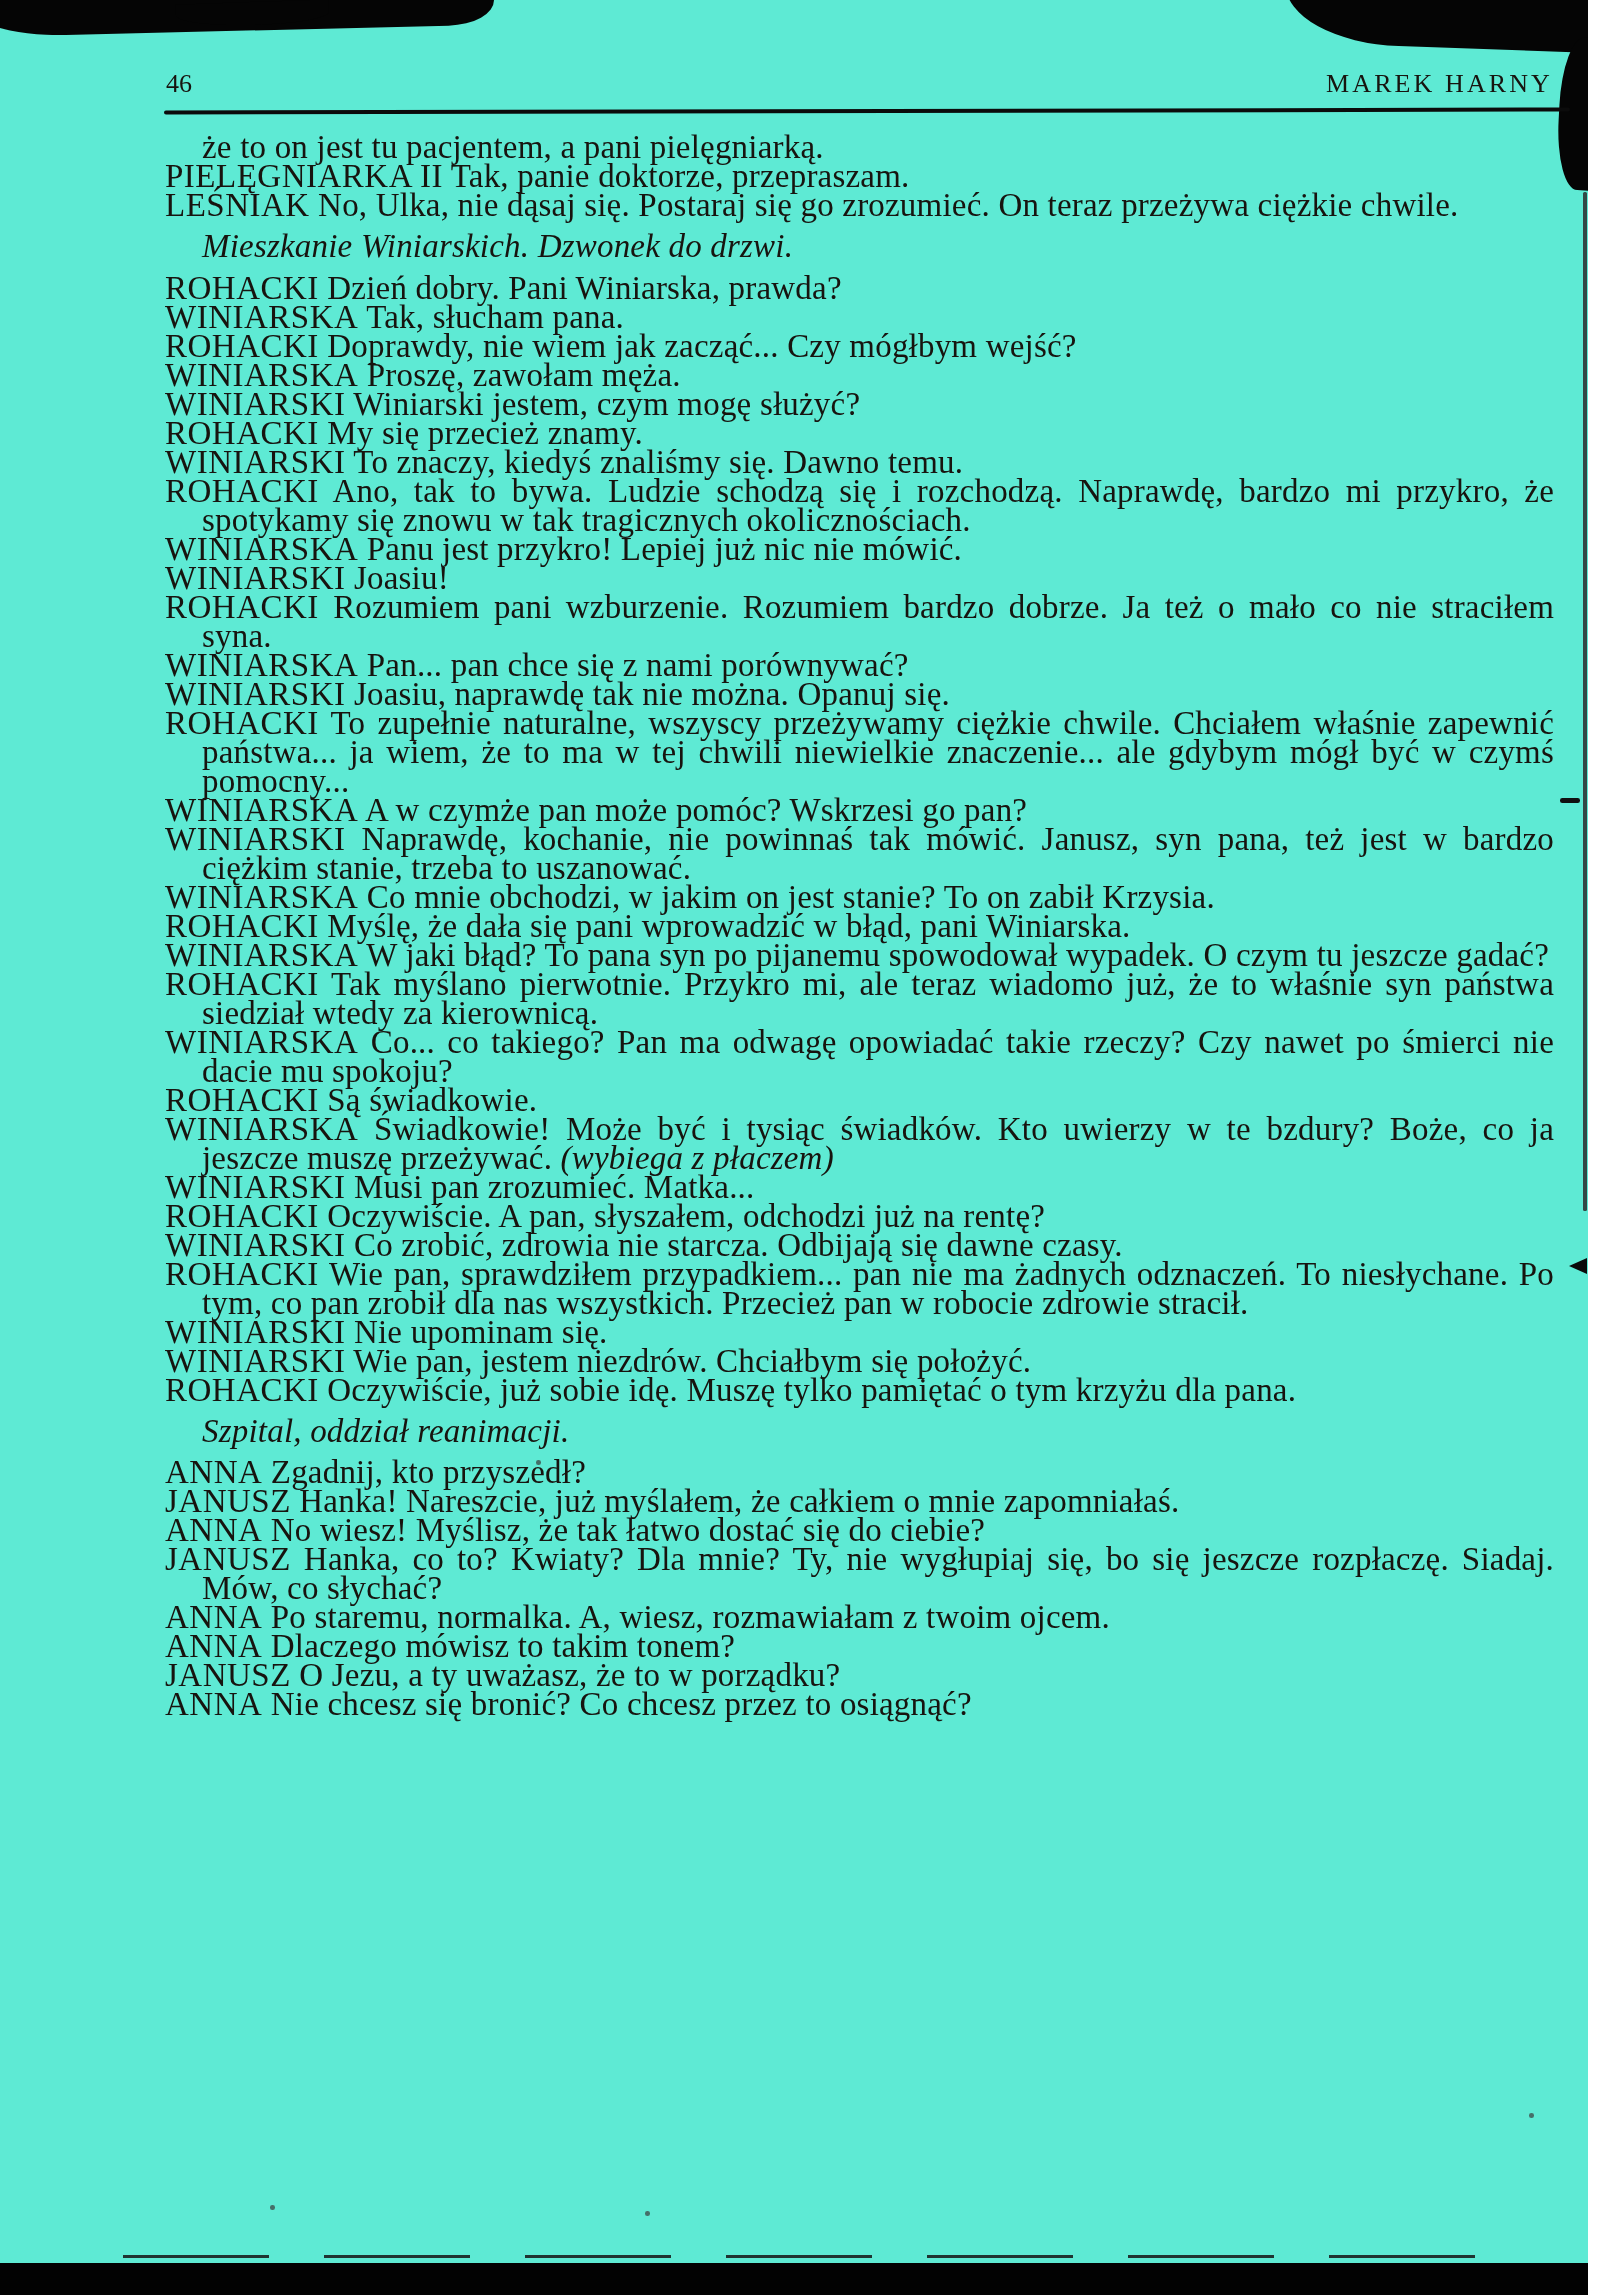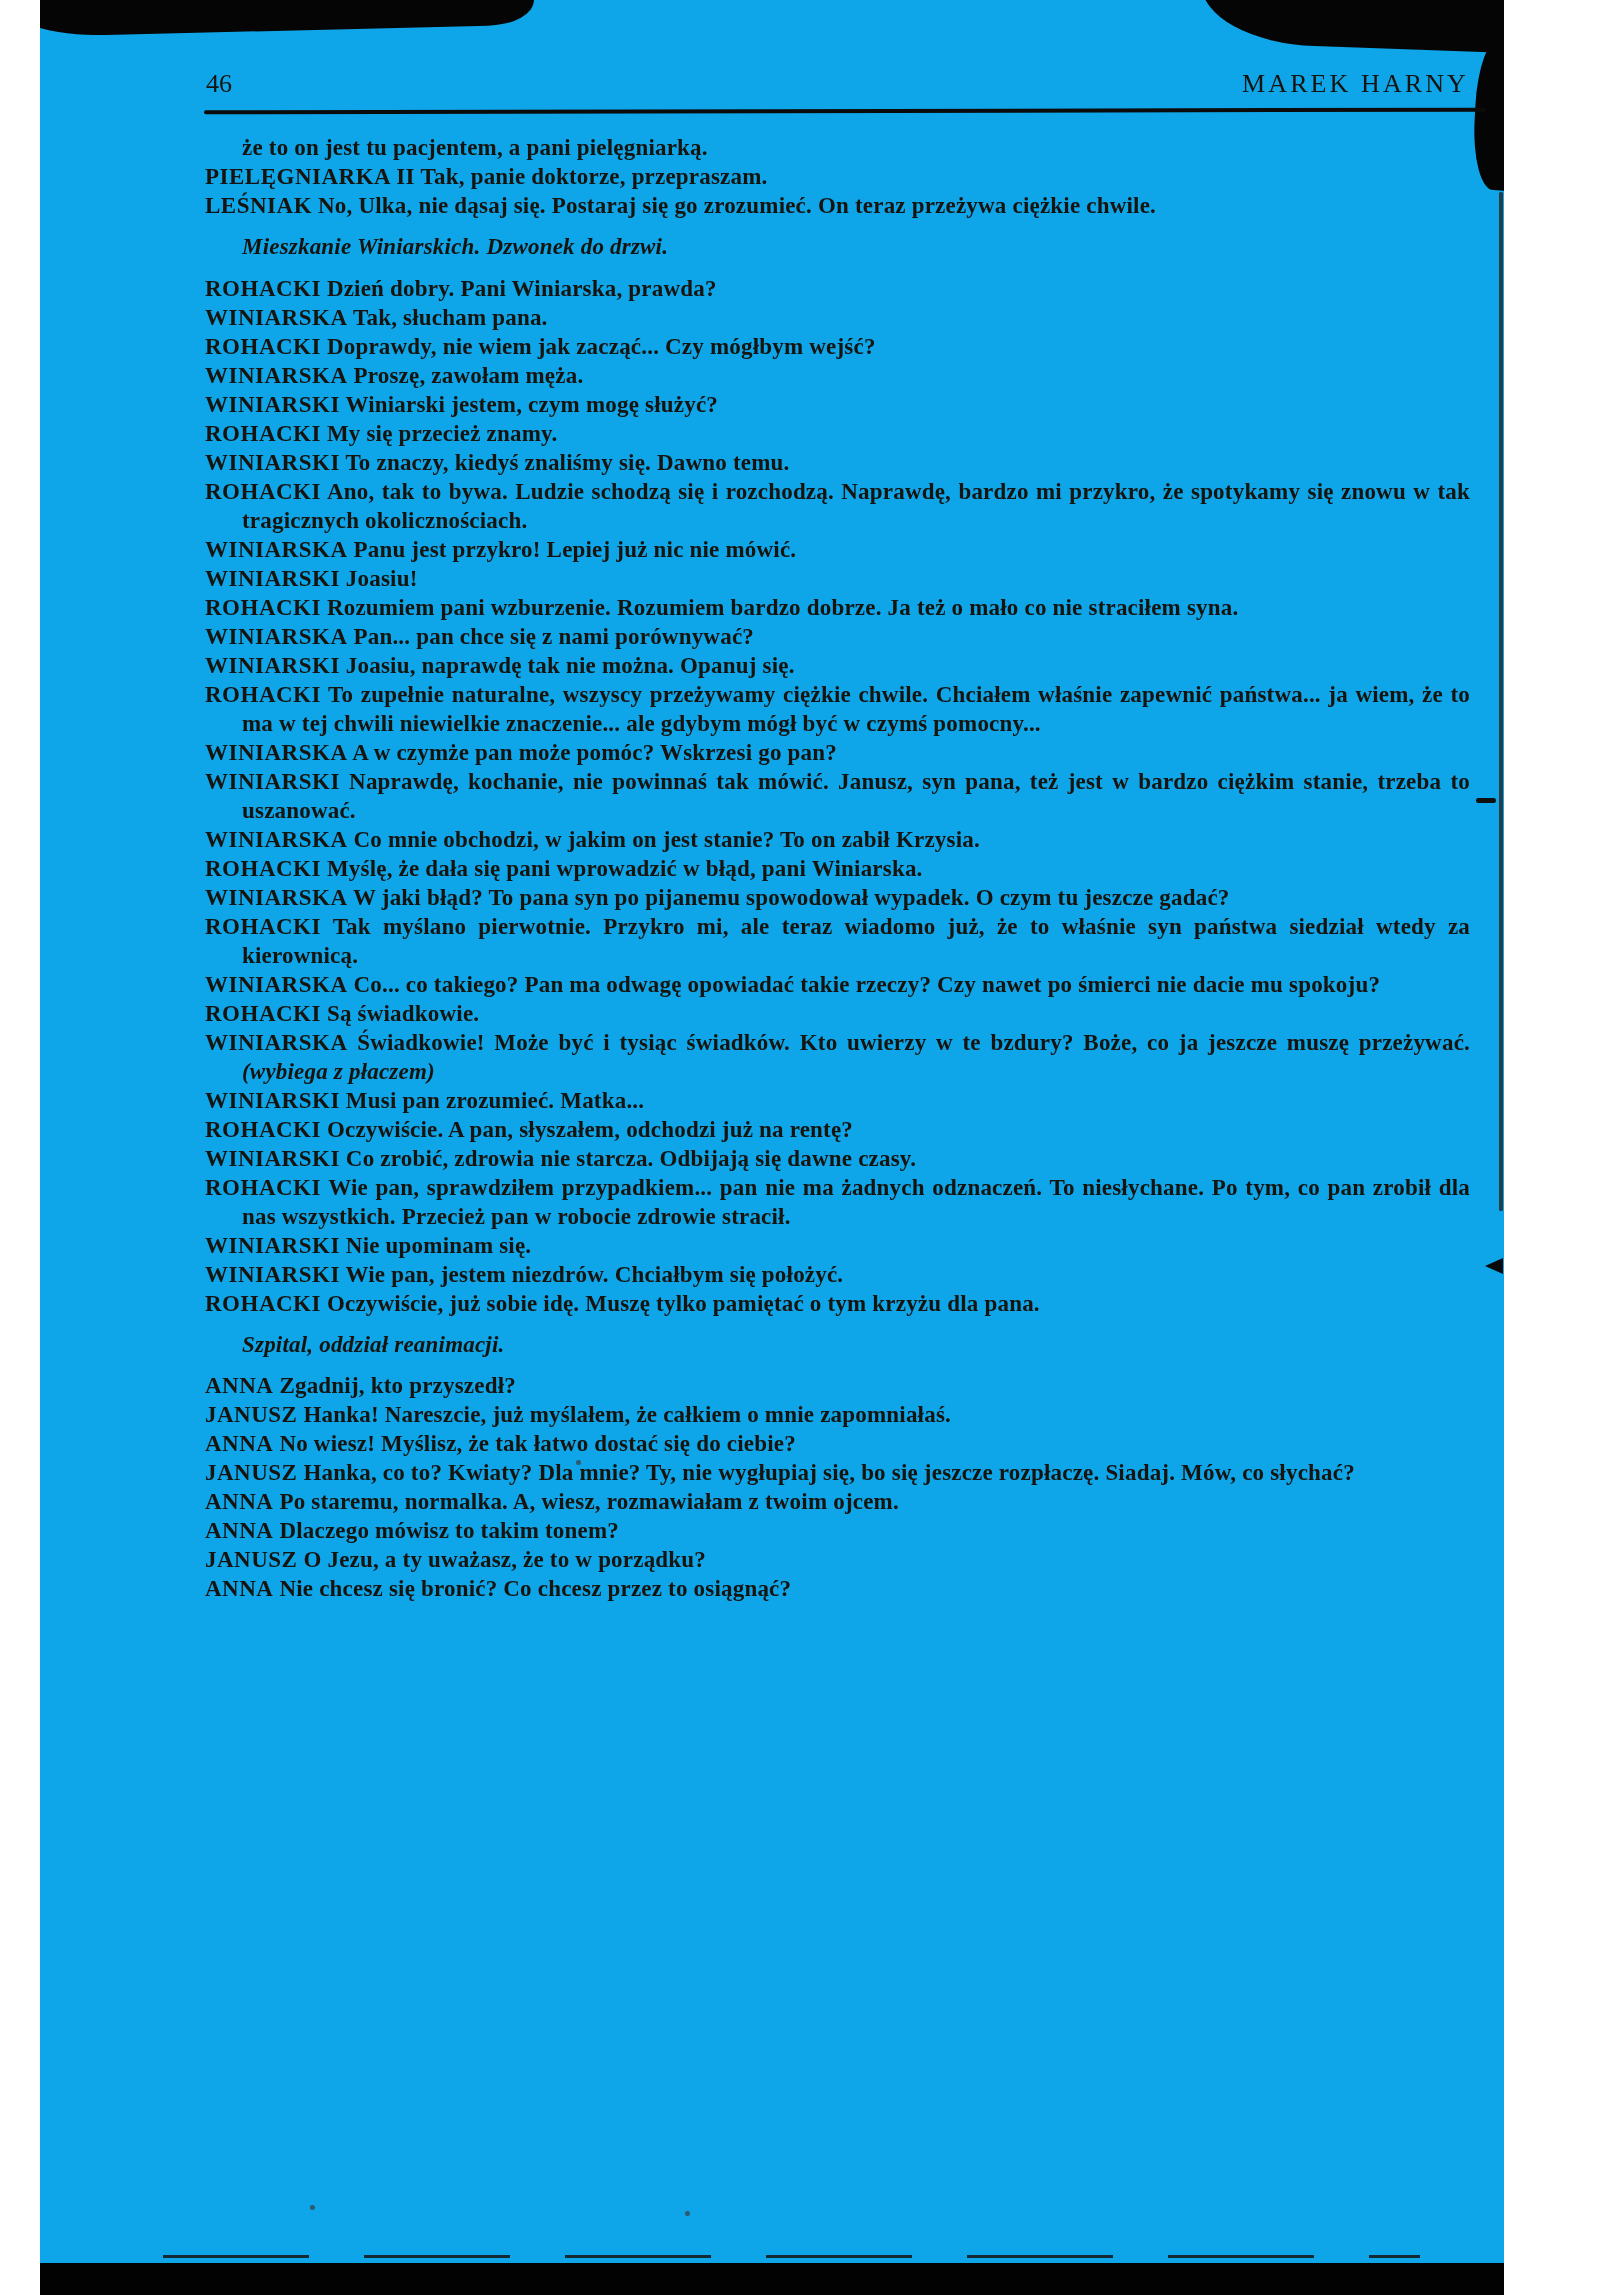--- a/index.html
+++ b/index.html
@@ -1,24 +1,23 @@
 <!DOCTYPE html>
 <html style="font-size:12.3px"><head>
 <meta charset="utf-8">
 <style>
   html, body { margin: 0; padding: 0; background: #ffffff; }
   .page {
     position: relative;
-    width: 1464px;
+    width: 1588px;
     height: 2295px;
-    background: #0ea5e9;
+    background: #5eead4;
     overflow: hidden;
     font-family: "Liberation Serif", "DejaVu Serif", serif;
     color: #17140f;
-    margin-left: 40px;
   }
 
   
   .header {
     position: absolute;
     top: 69px; left: 166px; right: 35px;
     display: flex;
     justify-content: space-between;
     align-items: baseline;
     font-size: 26px;
@@ -31,23 +30,23 @@
     height: 3.8px;
     background: #0b0b0b;
     border-radius: 2.3px;
     transform: rotate(-0.12deg);
   }
 
   
   .script-body {
     position: absolute;
     top: 133px; left: 165px; right: 34px;
-    font-size: 23px;
+    font-size: 33px;
     line-height: 29px;
-    font-weight: 700;
+    font-weight: 400;
     letter-spacing: 0.2px;
   }
   p.speech {
     margin: 0;
     padding-left: 37px;
     text-indent: -37px;
     text-align: justify;
   }
   p.speech.continuation { text-indent: 0; }
   p.direction {

